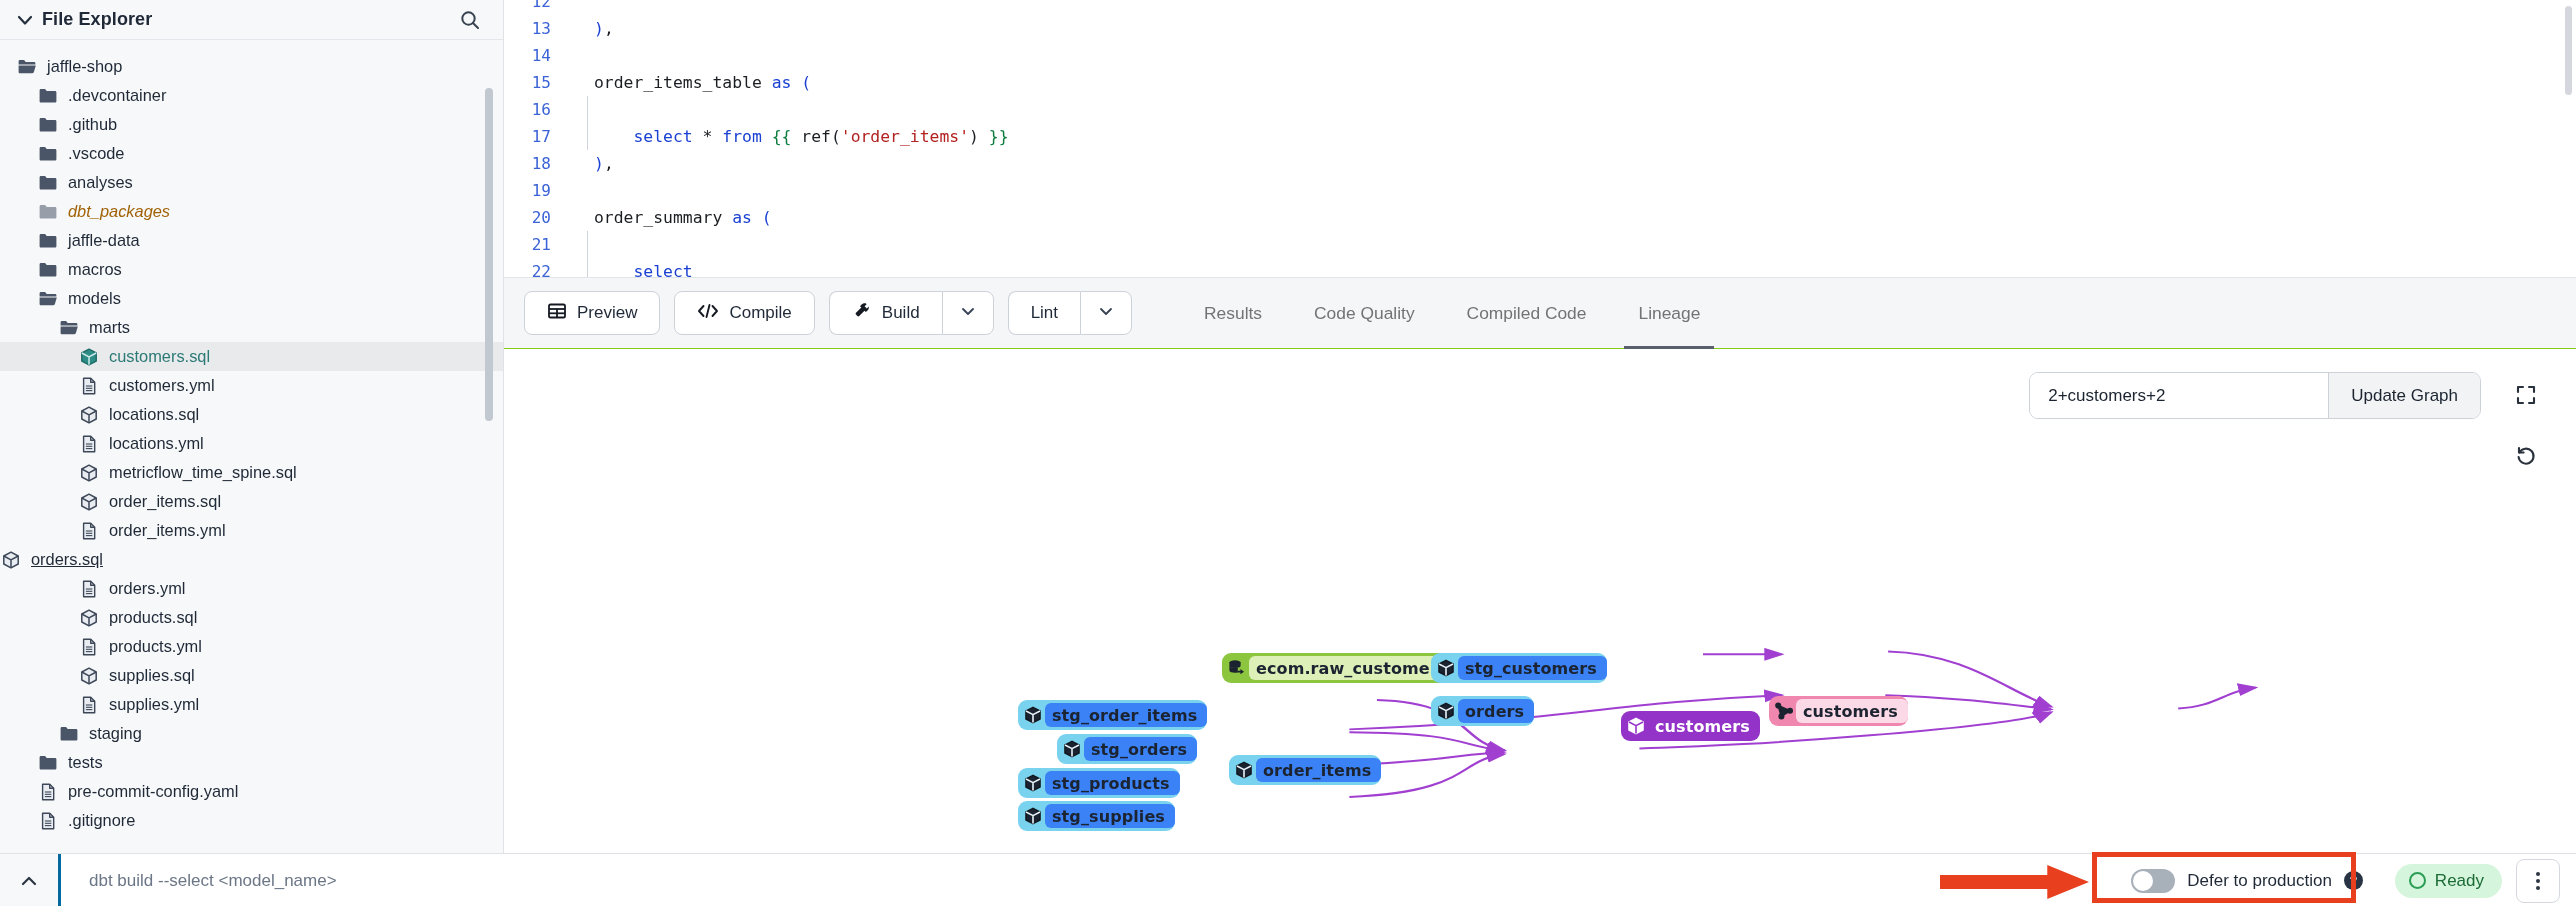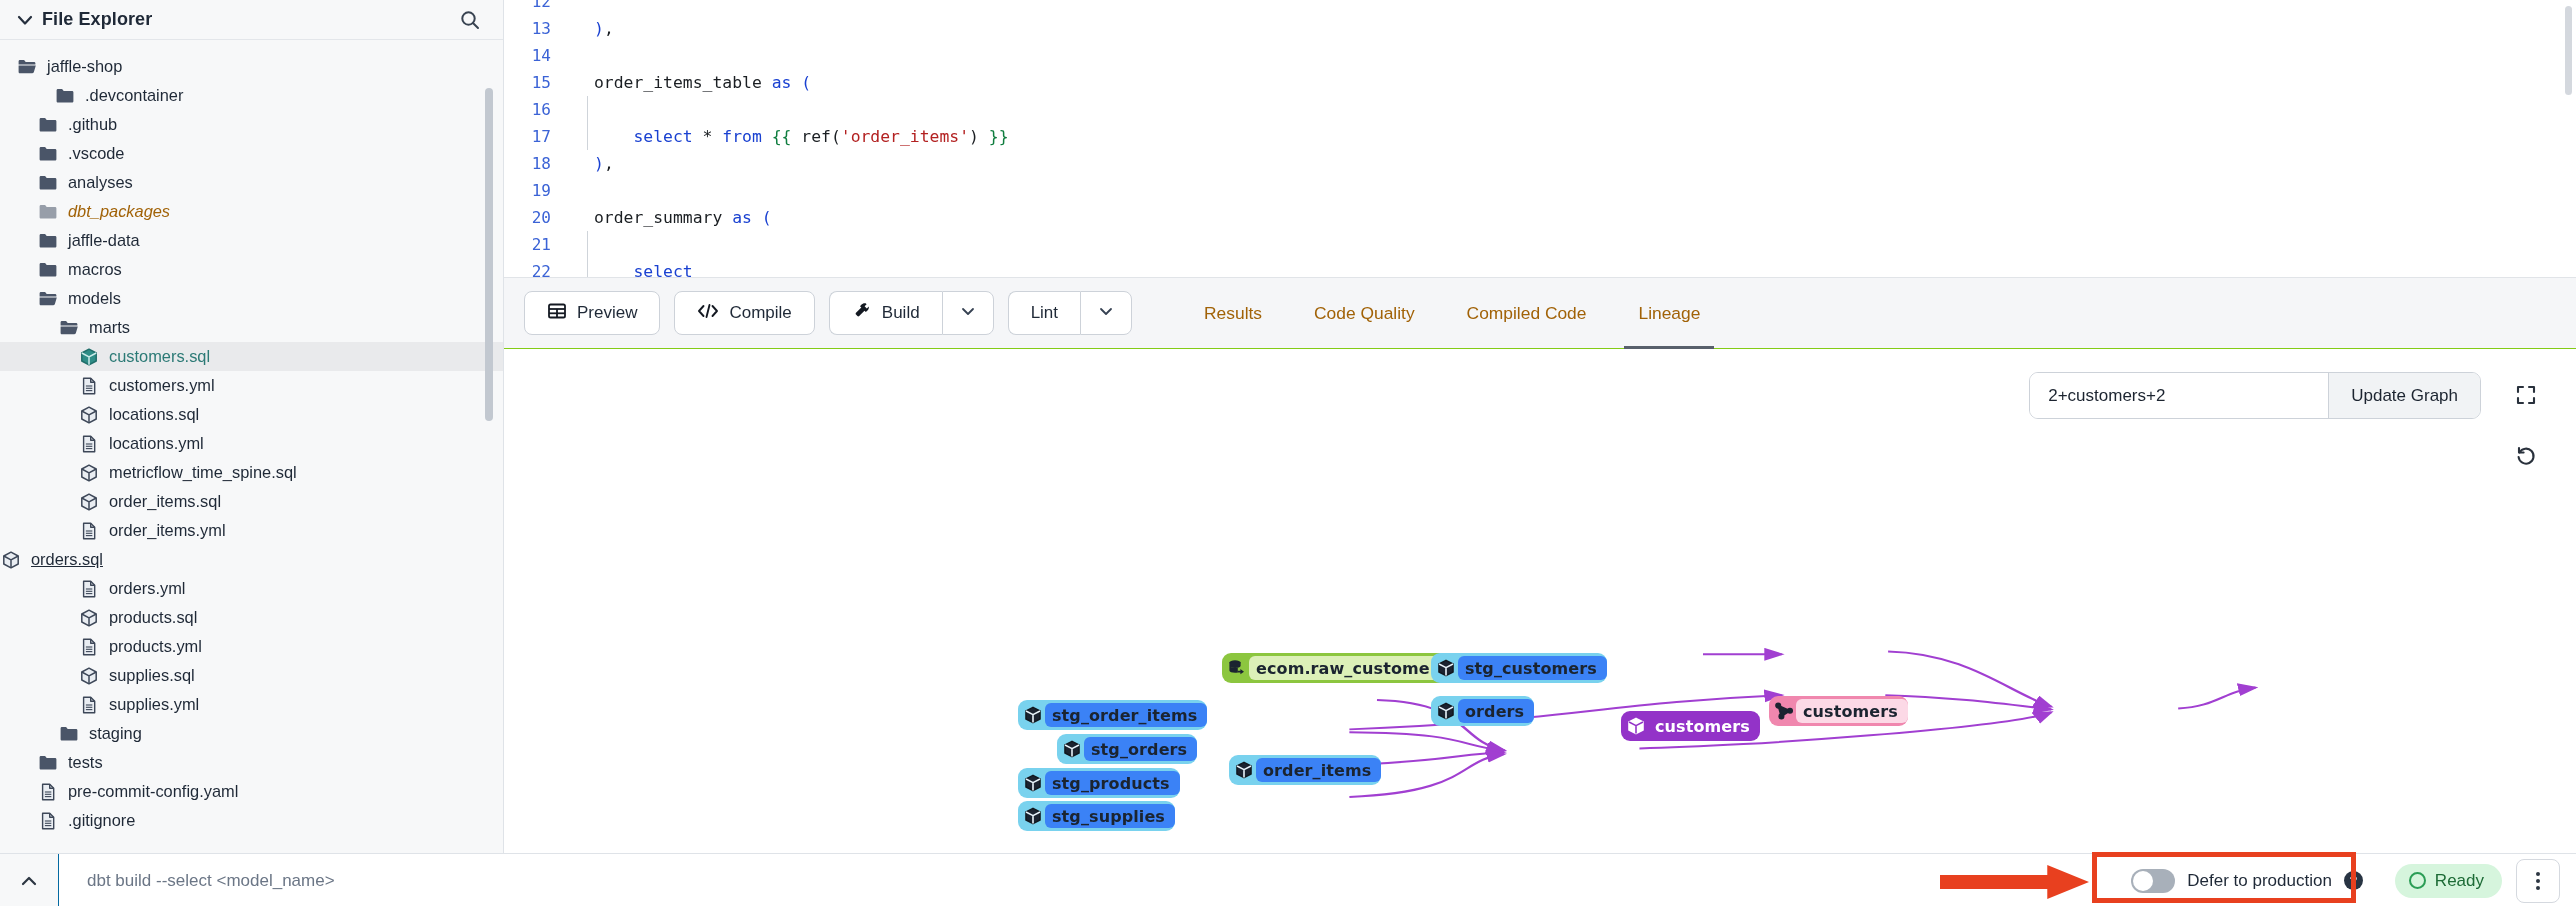--- a/index.html
+++ b/index.html
@@ -161,21 +161,21 @@
   }
   .tabs {
     display: flex; align-items: stretch;
     height: 71px;
     margin-left: 32px;
   }
   .tab {
     display: flex; align-items: center;
     padding: 0 26px;
     font-size: 17.4px;
-    color: #a16207;
+    color: #737373;
     position: relative;
     white-space: nowrap;
   }
   .tab.active::after {
     content: "";
     position: absolute; left: 12px; right: 12px; bottom: 0;
     height: 3px; background: #58606c;
   }
 
   
@@ -272,21 +272,21 @@
     width: 58px; height: 100%;
     display: flex; align-items: center; justify-content: center;
     color: #2c3642;
   }
   .bb-command {
     flex: 1;
     height: 100%;
     display: flex; align-items: center;
     padding-left: 28px;
     background: #ffffff;
-    border-left: 1px solid #0369a1;
+    border-left: 3px solid #0369a1;
     font-size: 17px; color: #6b7686;
   }
   .bb-right {
     display: flex; align-items: center;
     gap: 0px;
     padding-right: 16px;
     background: #ffffff;
     height: 100%;
   }
   .defer-group {
@@ -385,21 +385,21 @@
         <div id="tree-rows">
             <div class="tree-row" style="padding-left: 16px;">
               <span class="tree-icon">
                 <svg width="20" height="20" viewBox="0 0 20 20" fill="#4a5568">
                   <path d="M1.6 4.4c0-.7.6-1.3 1.3-1.3h4.2l1.6 1.8h8.4c.7 0 1.3.6 1.3 1.3v1.2H1.6V4.4z"></path>
                   <path d="M1.6 8.4h17.2L16.9 15c-.2.7-.8 1.2-1.5 1.2H2.9c-.7 0-1.3-.6-1.3-1.3V8.4z"></path>
                 </svg>
               </span>
               <span class="tree-label">jaffle-shop</span>
             </div>
-            <div class="tree-row" style="padding-left: 37px; margin-left: 17px;">
+            <div class="tree-row" style="padding-left: 37px;">
               <span class="tree-icon">
                 <svg width="20" height="20" viewBox="0 0 20 20" fill="#4a5568">
                   <path d="M1.6 4.4c0-.7.6-1.3 1.3-1.3h4.2l1.6 1.8h8.4c.7 0 1.3.6 1.3 1.3v9c0 .7-.6 1.3-1.3 1.3H2.9c-.7 0-1.3-.6-1.3-1.3V4.4z"></path>
                 </svg>
               </span>
               <span class="tree-label">.devcontainer</span>
             </div>
             <div class="tree-row" style="padding-left: 37px;">
               <span class="tree-icon">
                 <svg width="20" height="20" viewBox="0 0 20 20" fill="#4a5568">

